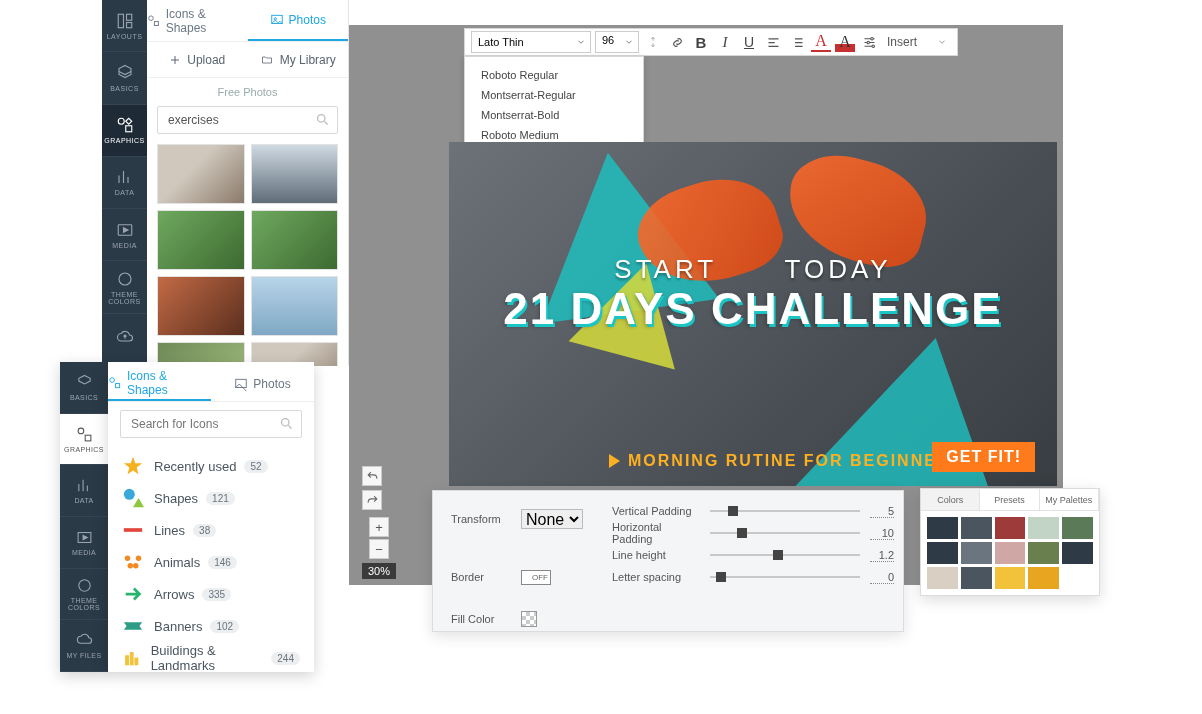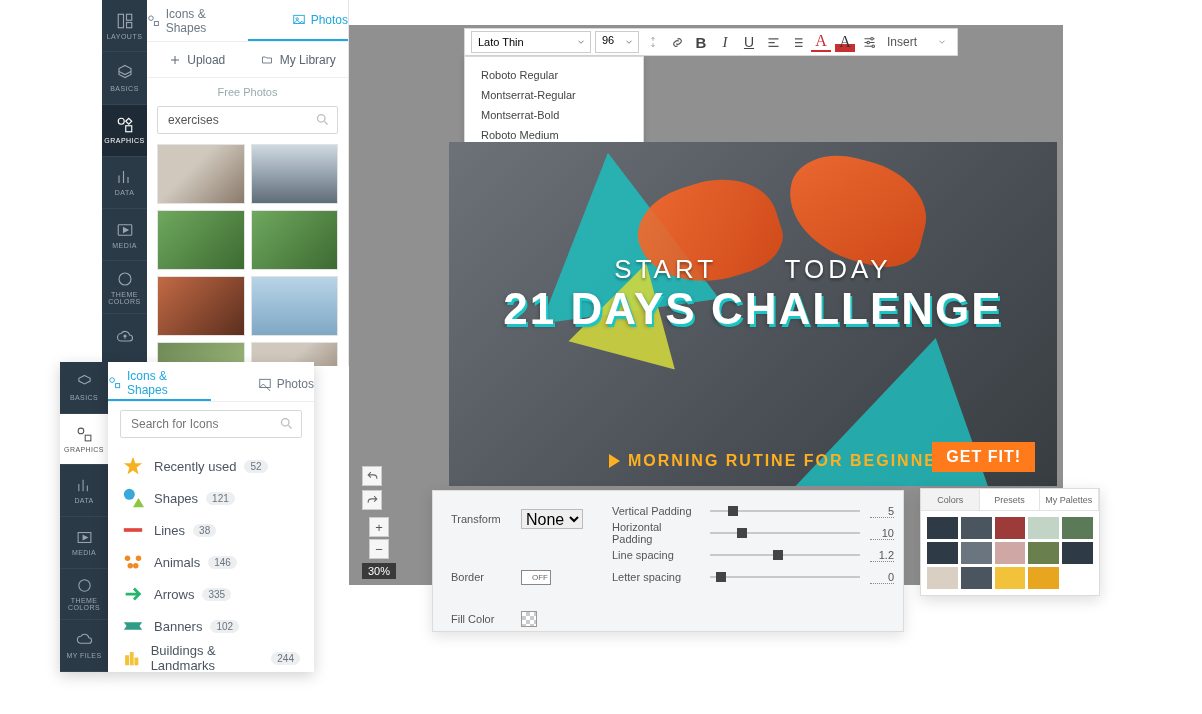--- a/index.html
+++ b/index.html
@@ -3,21 +3,21 @@
 <meta charset="utf-8">
 <style>
 *{box-sizing:border-box;margin:0;padding:0;font-family:-apple-system,BlinkMacSystemFont,"Segoe UI",Arial,sans-serif}
 body{width:1202px;height:714px;background:#fff;position:relative;overflow:hidden}
 .leftnav{position:absolute;left:102px;top:0;width:45px;height:366px;background:#2b3a47;display:flex;flex-direction:column}
 .leftnav .nv{height:55px;display:flex;flex-direction:column;align-items:center;justify-content:center;color:#9aa5b0;font-size:7px;letter-spacing:.5px;cursor:pointer;border-bottom:1px solid #364553}
 .leftnav .nv.sel{background:#1e2a35;color:#fff}
 .leftnav .nv svg{width:18px;height:18px;margin-bottom:3px}
 .panelA{position:absolute;left:147px;top:0;width:202px;height:366px;background:#fff;border-right:1px solid #e5e5e5;padding:0 0 0 0;overflow:hidden}
 .tabs{display:flex;border-bottom:1px solid #eee;height:42px}
-.tab{flex:1;display:flex;align-items:center;justify-content:flex-end;gap:5px;font-size:12px;color:#6b7785;cursor:pointer}
+.tab{flex:1;display:flex;align-items:center;justify-content:center;gap:5px;font-size:12px;color:#6b7785;cursor:pointer}
 .tab.sel{color:#1ea7e0;border-bottom:2px solid #1ea7e0}
 .actions{display:flex;height:36px;border-bottom:1px solid #eee}
 .act{flex:1;display:flex;align-items:center;justify-content:center;gap:6px;font-size:12px;color:#5a6570;cursor:pointer}
 .sectitle{text-align:center;font-size:11px;color:#9aa;padding:8px 0}
 .search{margin:0 10px 10px;position:relative}
 .search input{width:100%;height:28px;border:1px solid #d5d9dd;border-radius:2px;padding:0 28px 0 10px;font-size:12px;color:#555}
 .search svg{position:absolute;right:8px;top:6px;width:15px;height:15px;stroke:#bbb}
 .thumbs{display:grid;grid-template-columns:1fr 1fr;gap:6px;padding:0 10px}
 .thumb{height:60px;border:1px solid #e3e3e3;background:linear-gradient(135deg,#a8b5c0,#7e8d99);position:relative;overflow:hidden}
 .thumb.a{background:linear-gradient(135deg,#d0c8bd 40%,#8a7a6a)}
@@ -455,21 +455,21 @@
       <span class="val">5</span>
     </div>
     <div class="sld">
       <span class="sl">Horizontal Padding</span>
       <span class="track">
         <span class="knob" style="left:18%"></span>
       </span>
       <span class="val">10</span>
     </div>
     <div class="sld">
-      <span class="sl">Line spacing</span>
+      <span class="sl">Line height</span>
       <span class="track">
         <span class="knob" style="left:42%"></span>
       </span>
       <span class="val">1.2</span>
     </div>
     <div class="sld">
       <span class="sl">Letter spacing</span>
       <span class="track">
         <span class="knob" style="left:4%"></span>
       </span>

